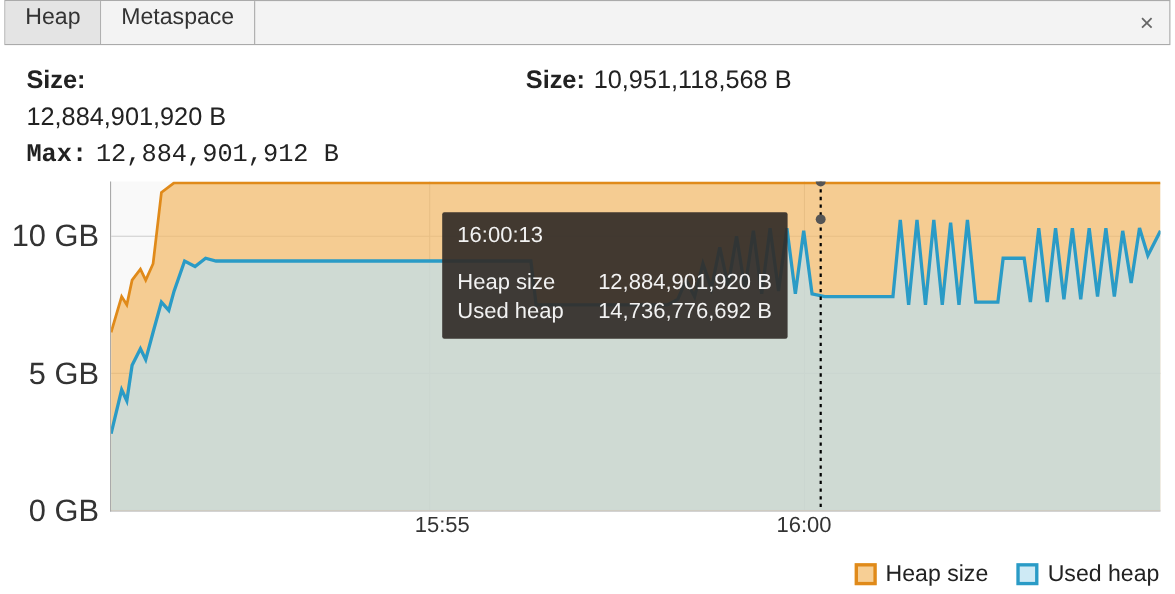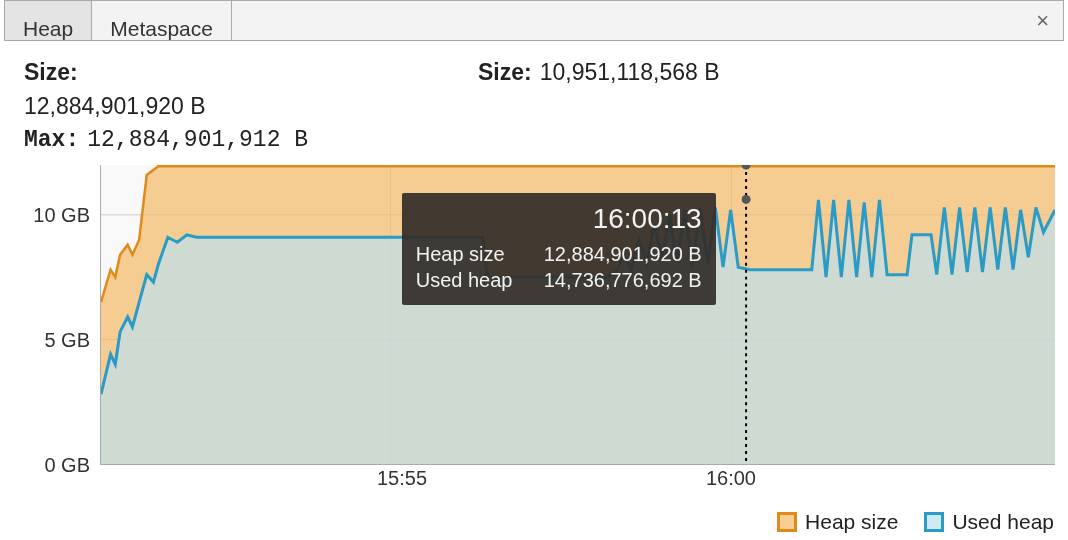--- a/index.html
+++ b/index.html
@@ -14,21 +14,21 @@
 
   
   .tabs {
     display: flex;
     height: 41px;
     border: 1px solid #aaa;
     background: #f3f3f3;
     margin: 0 4px;
   }
   .tab {
-    padding: 14px 18px 4px 18px;
+    padding: 1px 18px 4px 18px;
     border-right: 1px solid #aaa;
     background: #f3f3f3;
     cursor: pointer;
     font-size: 21px;
     line-height: 28px;
     color: #333;
   }
   .tab.active {
     background: #e4e4e4;
   }
@@ -58,21 +58,21 @@
   
   .chart-area {
     position: absolute;
     left: 22px; top: 165px;
     width: 1035px; height: 310px;
   }
   .yaxis {
     position: absolute; left: 0; top: 0; width: 74px; height: 300px;
   }
   .ytick {
-    position: absolute; right: 6px; font-size: 20px; color: #333;
+    position: absolute; right: 6px; font-size: 28px; color: #333;
     transform: translateY(-50%);
     white-space: nowrap;
   }
   .plot {
     position: absolute; left: 78px; top: 0; width: 955px; height: 300px;
     background: #f9f9f9;
     border-left: 1px solid #aaa;
     border-bottom: 1px solid #aaa;
   }
   svg.plot-svg { position:absolute; left:0; top:0; width:100%; height:100%; }
@@ -99,21 +99,21 @@
   .tooltip {
     position: absolute;
     background: rgba(50,45,40,0.92);
     color: #f2f2f2;
     font-size: 20px;
     padding: 10px 14px 12px 14px;
     border-radius: 2px;
     white-space: nowrap;
   }
   .tooltip-row { display:flex; line-height:26px; }
-  .tooltip-time { font-size:28px; margin-bottom:6px;text-align:right; }
+  .tooltip-time { font-size:20px; margin-bottom:18px; }
   .tt-lab { width: 120px; }
   .tt-val { text-align:right; flex:1; margin-left:8px;}
 
   .legend {
     position:absolute;
     left: 0; right: 14px; bottom: 6px;
     display:flex; justify-content:flex-end; gap: 26px;
     font-size: 21px; color:#222;
   }
   .legend-item { display:flex; align-items:center; gap:8px; }

